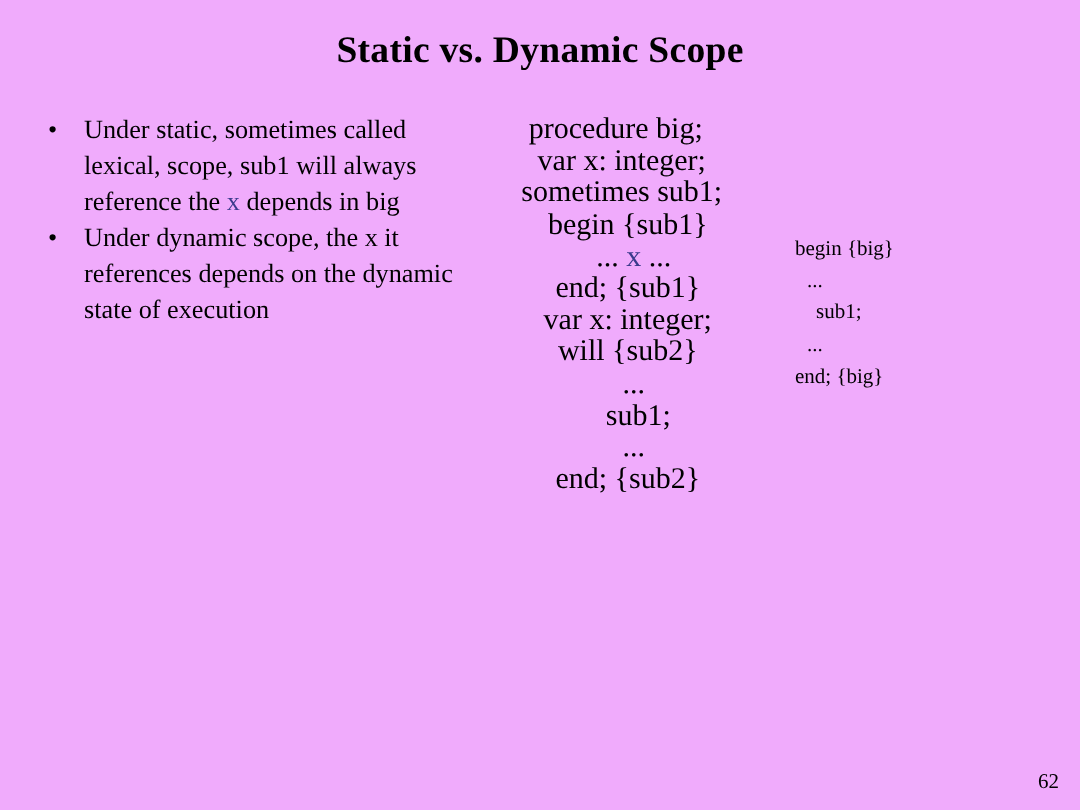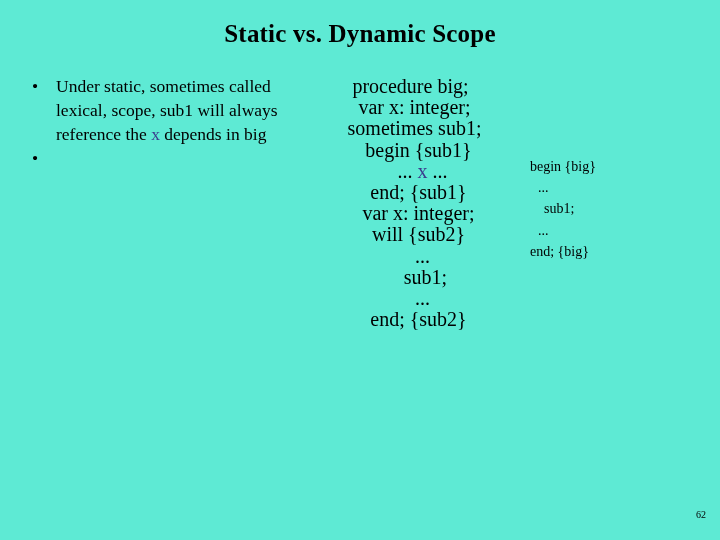--- a/index.html
+++ b/index.html
@@ -11,21 +11,21 @@
     height: 540px;
     background: #ffffff;
     font-family: "Liberation Serif", "DejaVu Serif", serif;
     color: #000000;
     overflow: hidden;
   }
   .slide {
     position: relative;
     width: 720px;
     height: 540px;
-    background: #5eead4;
+    background: #f0abfc;
   }
 
   
   .slide-title {
     position: absolute;
     top: 20px;
     left: 0;
     width: 720px;
     text-align: center;
     font-size: 25px;
@@ -100,41 +100,42 @@
 
   .r-line { display: block; white-space: pre; text-align: left; }
   .r-line.rind-0 { padding-left: 0px; }
   .r-line.rind-1 { padding-left: 8px; }
   .r-line.rind-2 { padding-left: 14px; }
 
   
   .page-number {
     position: absolute;
     right: 14px;
-    bottom: 20px;
-    font-size: 10px;
+    bottom: 10px;
+    font-size: 14px;
     color: #000000;
   }
 </style>
 </head>
 <body>
 
 <div class="slide">
 
   <div class="slide-title">Static vs. Dynamic Scope</div>
 
   <div class="bullets">
 
     <div class="bullet-row">
       <span class="bullet-mark">•</span>
       <span class="bullet-text"><span>Under static, sometimes called lexical, scope, sub1 will always reference the </span><span class="hl-x">x</span><span> depends in big</span></span>
     </div>
 
     <div class="bullet-row">
       <span class="bullet-mark">•</span>
+      <span class="bullet-text">Under dynamic scope, the x it references depends on the dynamic state of execution</span>
     </div>
 
   </div>
 
   <div class="code-center">
     <span class="code-line ind-0">procedure big;</span>
     <span class="code-line ind-1">var x: integer;</span>
     <span class="code-line ind-1">sometimes sub1;</span>
     <span class="code-line ind-2">begin {sub1}</span>
     <span class="code-line ind-3"><span>... </span><span class="hl-x">x</span><span> ...</span></span>

